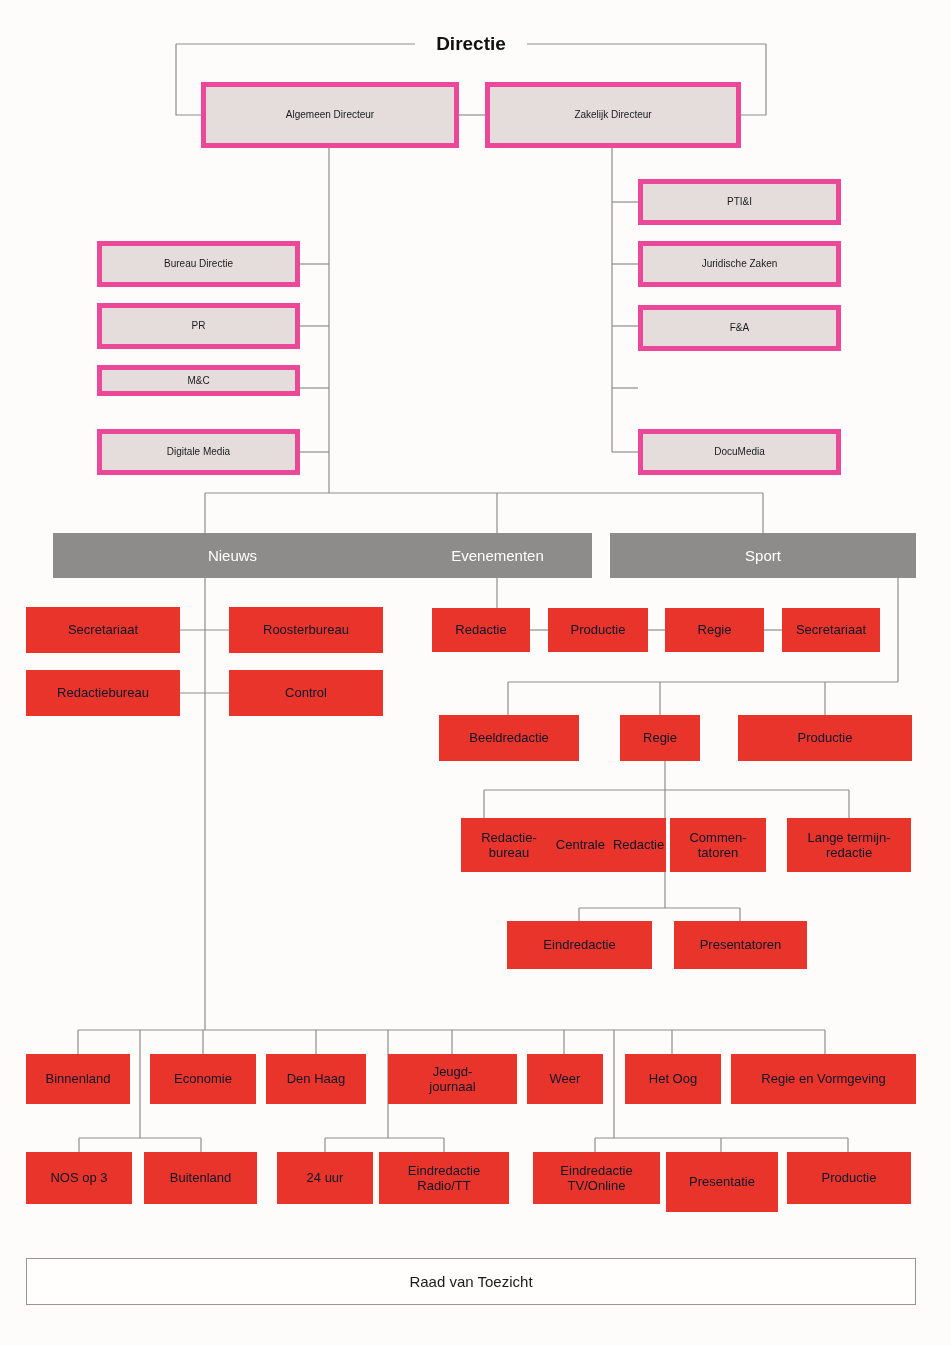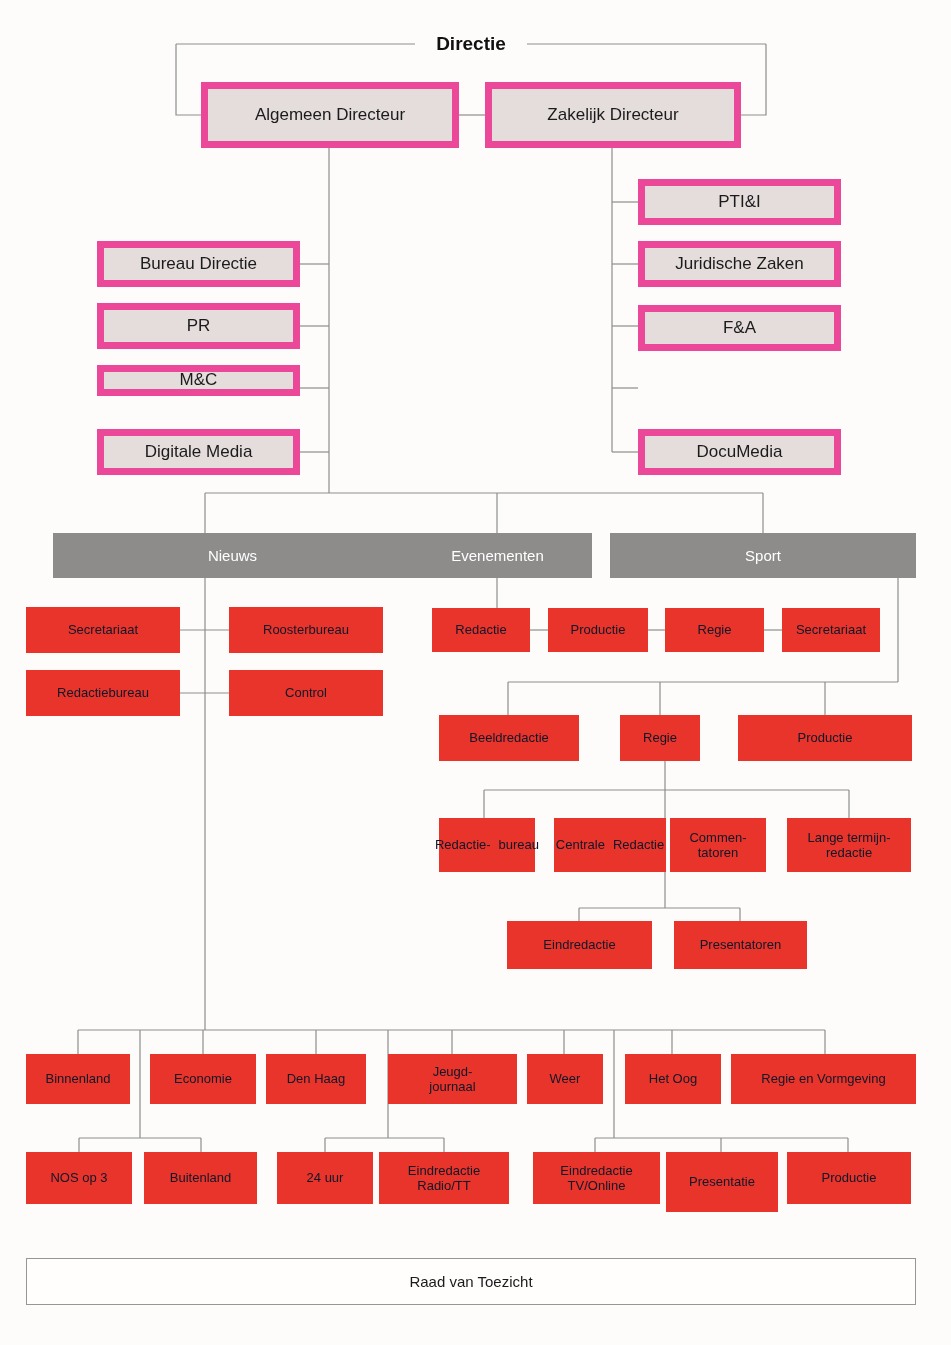--- a/index.html
+++ b/index.html
@@ -32,23 +32,23 @@
     display: flex;
     align-items: center;
     justify-content: center;
     text-align: center;
     z-index: 2;
     line-height: 1.18;
   }
 
   .node.beige {
     background: #e4dddc;
-    border: 7px solid #ec4899;
+    border: 5px solid #ec4899;
     color: #1b1b1b;
-    font-size: 17px;
+    font-size: 10px;
   }
   .node.gray {
     background: #8e8c8b;
     color: #ffffff;
     font-size: 15px;
   }
   .node.red {
     background: #e8342a;
     color: #0f172a;
     font-size: 13px;
@@ -232,21 +232,21 @@
   <div class="node red" style="left:439px; top:715px; width:140px; height:46px;">
     <span>Beeldredactie</span>
   </div>
   <div class="node red" style="left:620px; top:715px; width:80px; height:46px;">
     <span>Regie</span>
   </div>
   <div class="node red" style="left:738px; top:715px; width:174px; height:46px;">
     <span>Productie</span>
   </div>
 
-  <div class="node red" style="left:439px; top:818px; width:96px; height:54px; ">
+  <div class="node red" style="left:461px; top:818px; width:96px; height:54px; flex-direction:column;">
     <span>Redactie-</span>
     <span>bureau</span>
   </div>
   <div class="node red" style="left:554px; top:818px; width:112px; height:54px; flex-direction:row;">
     <span>Centrale</span>
     <span>Redactie</span>
   </div>
   <div class="node red" style="left:670px; top:818px; width:96px; height:54px; flex-direction:column;">
     <span>Commen-</span>
     <span>tatoren</span>

